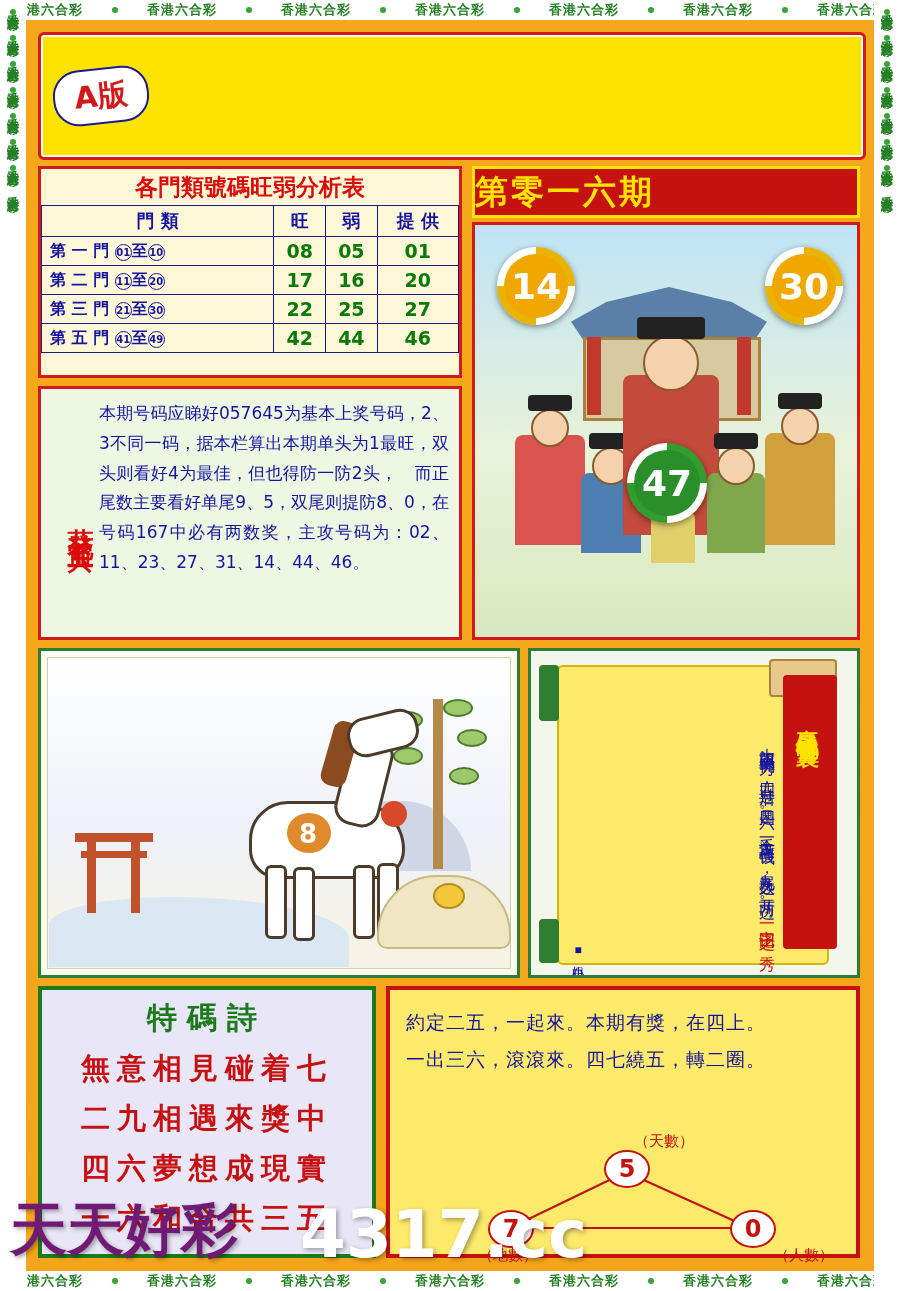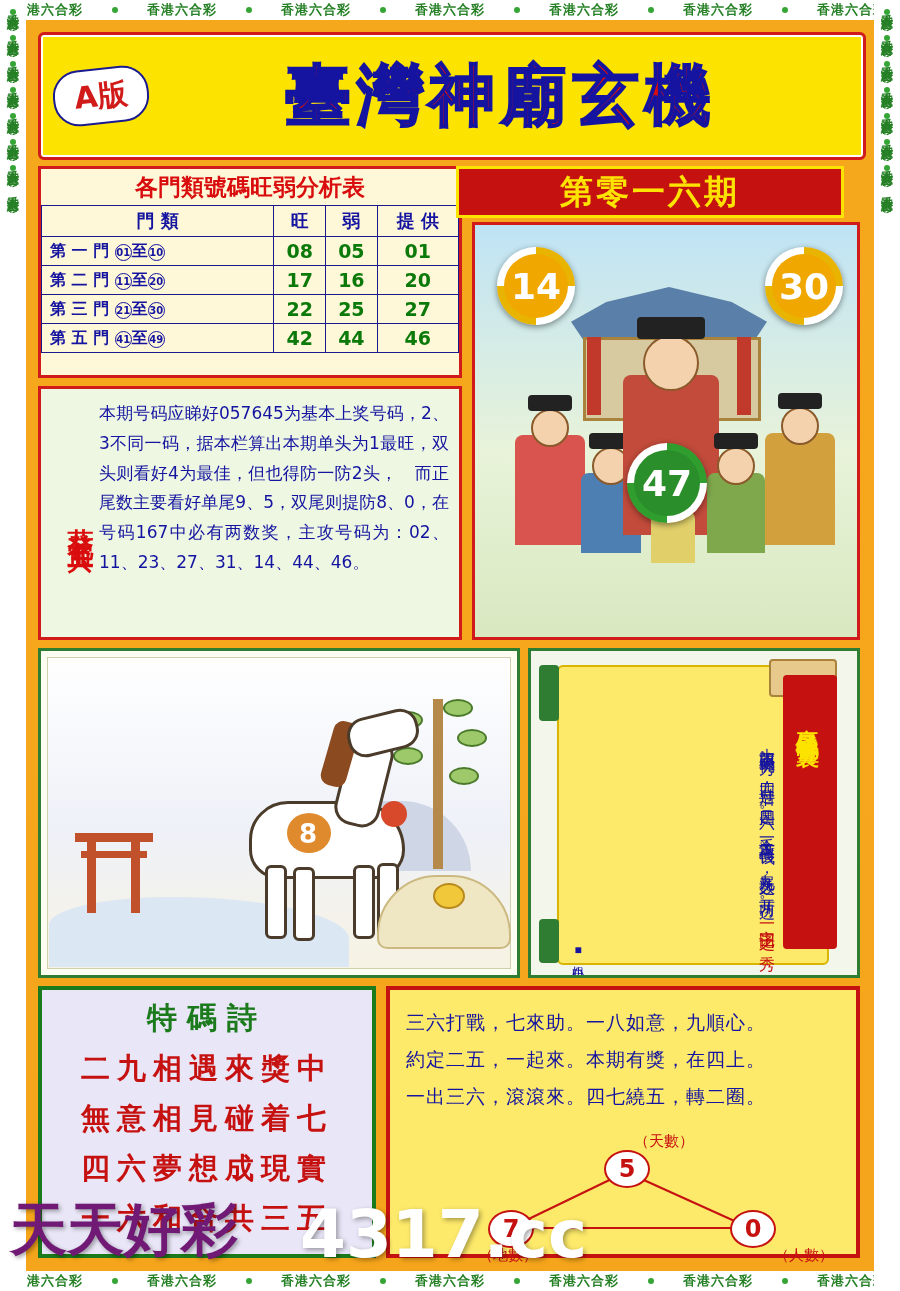--- a/index.html
+++ b/index.html
@@ -85,23 +85,23 @@
     writing-mode:vertical-rl;text-orientation:upright;letter-spacing:6px;
     padding-top:14px;font-family:"DejaVu Sans",serif;
   }
   .article-text{
     flex:1;color:#1414a0;font-size:17px;line-height:1.75;padding:10px 10px 0 0;
     font-family:"DejaVu Sans",serif;text-align:justify;
   }
 
   
   .issue-box{
-    position:absolute;left:430px;top:146px;width:388px;height:52px;
+    position:absolute;left:446px;top:146px;width:388px;height:52px;
     background:#c61111;border:3px solid #fde400;box-sizing:border-box;
-    display:flex;align-items:center;justify-content:center;
+    display:flex;align-items:center;justify-content:flex-start;
   }
   .issue-text{color:#fde400;font-size:33px;font-weight:bold;letter-spacing:3px;
     font-family:"DejaVu Sans",serif;}
 
   
   .temple-box{
     position:absolute;left:446px;top:202px;width:388px;height:418px;
     border:3px solid #d11b1b;box-sizing:border-box;overflow:hidden;
     background:linear-gradient(180deg,#bfe3f5 0%,#e8f3d9 55%,#d9e8c0 100%);
   }
@@ -263,21 +263,20 @@
   <span>香港六合彩</span><span class="dot"></span>
   <span>香港六合彩</span><span class="dot"></span>
   <span>香港六合彩</span><span class="dot"></span>
   <span>香港六合彩</span>
 </div>
 
 <div class="page">
 
   <div class="title-banner">
     <div class="title-badge">A版</div>
-    <div class="title-main">臺灣神廟玄機</div>
   </div>
 
   <div class="analysis-box">
     <div class="analysis-title">各門類號碼旺弱分析表</div>
     <table class="analysis">
       <thead>
         <tr>
           <th>門 類</th>
           <th>旺</th>
           <th>弱</th>
@@ -422,28 +421,27 @@
       <div class="col">九尾之数，开两边。</div>
       <div class="col">千金一撒二值钱。</div>
       <div class="col">四五过后，是四六。</div>
       <div class="col">大门蓝码更优秀。</div>
     </div>
     <div class="scroll-sign">■白小姐</div>
   </div>
 
   <div class="poem-box">
     <div class="poem-title">特碼詩</div>
+    <div class="poem-line">無意相見碰着七</div>
     <div class="poem-line">二九相遇來獎中</div>
-    <div class="poem-line">無意相見碰着七</div>
     <div class="poem-line">四六夢想成現實</div>
     <div class="poem-line">一六和合共三五</div>
   </div>
 
   <div class="forecast-box">
-    <div class="fc-line">三六打戰，七來助。一八如意，九順心。</div>
     <div class="fc-line">約定二五，一起來。本期有獎，在四上。</div>
     <div class="fc-line">一出三六，滾滾來。四七繞五，轉二圈。</div>
 
     <div class="tri">
       <svg width="474" height="122">
         <line x1="236" y1="36" x2="120" y2="92" stroke="#c61111" stroke-width="2"></line>
         <line x1="236" y1="36" x2="360" y2="92" stroke="#c61111" stroke-width="2"></line>
         <line x1="120" y1="92" x2="360" y2="92" stroke="#c61111" stroke-width="2"></line>
       </svg>
       <div class="node" style="left:214px;top:14px;">5</div>

